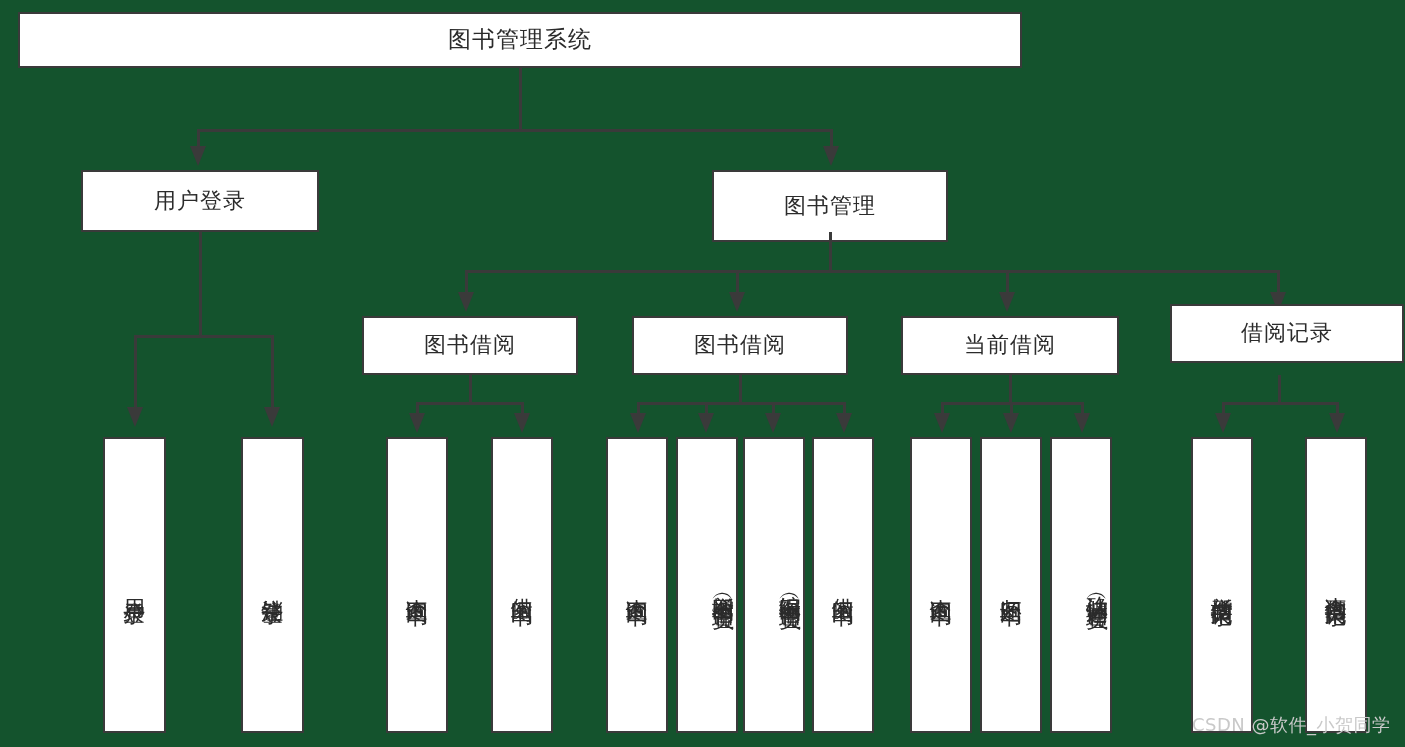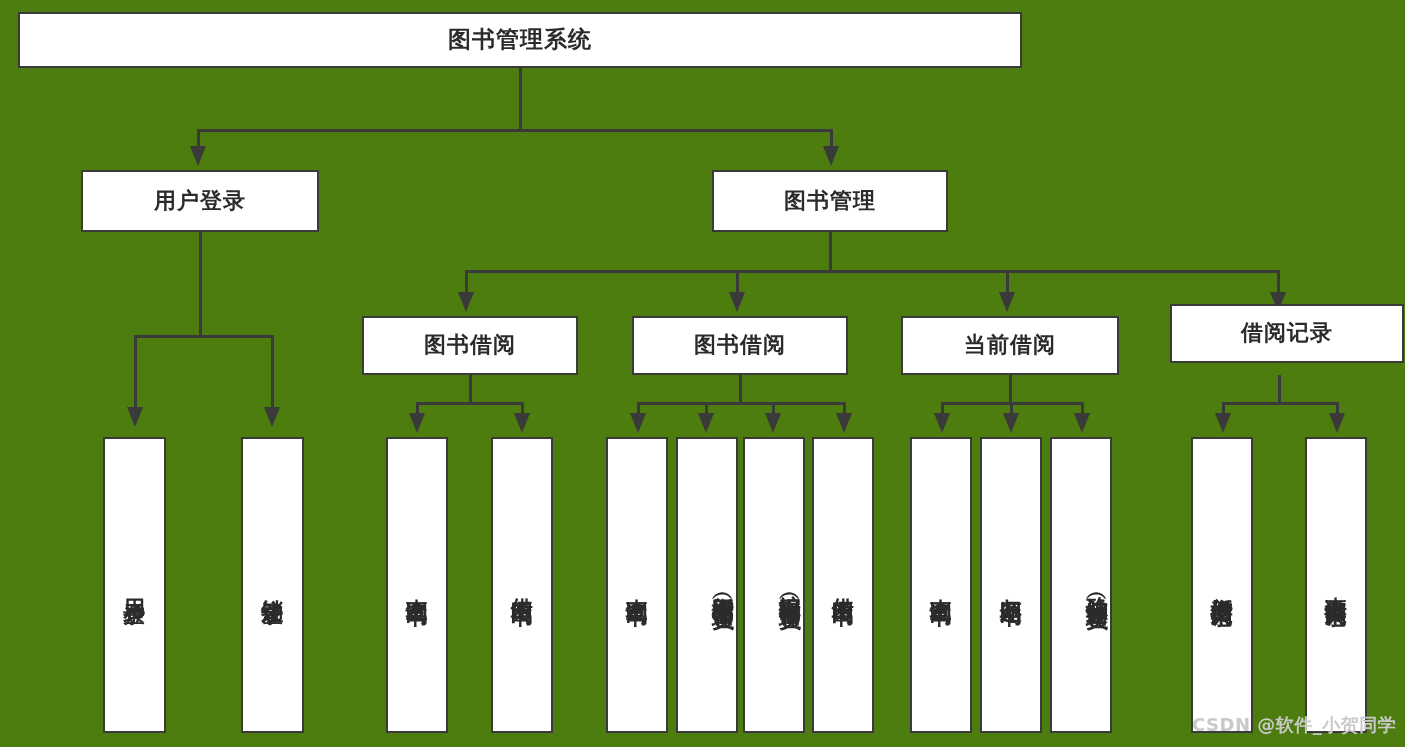--- a/index.html
+++ b/index.html
@@ -7,23 +7,22 @@
     padding: 0;
     background: #ffffff;
   }
   body {
     font-family: "DejaVu Sans", "Liberation Sans", sans-serif;
   }
   #canvas {
     position: relative;
     width: 1405px;
     height: 747px;
-    background: #4d7c0f;
+    background: #14532d;
     overflow: hidden;
-    font-weight: bold;
   }
   .node {
     position: absolute;
     box-sizing: border-box;
     border: 2.5px solid #3a3a3a;
     background: #ffffff;
     display: flex;
     align-items: center;
     justify-content: center;
     color: #2b2b2b;
@@ -96,21 +95,21 @@
   <div class="vline" style="left:197px; top:129px; height:18px;"></div>
   <div class="arrow" style="left:190px; top:146px;"></div>
 
   <div class="vline" style="left:830px; top:129px; height:18px;"></div>
   <div class="arrow" style="left:823px; top:146px;"></div>
 
   <div class="node horiz" style="left:81px; top:170px; width:238px; height:62px;">
     <span>用户登录</span>
   </div>
 
-  <div class="node horiz" style="left:712px; top:170px; width:236px; height:62px;">
+  <div class="node horiz" style="left:712px; top:170px; width:236px; height:72px;">
     <span>图书管理</span>
   </div>
 
   <div class="vline" style="left:199px; top:232px; height:105px;"></div>
   <div class="hline" style="left:134px; top:335px; width:139px;"></div>
   <div class="vline" style="left:134px; top:335px; height:73px;"></div>
   <div class="arrow" style="left:127px; top:407px;"></div>
   <div class="vline" style="left:271px; top:335px; height:73px;"></div>
   <div class="arrow" style="left:264px; top:407px;"></div>
 

